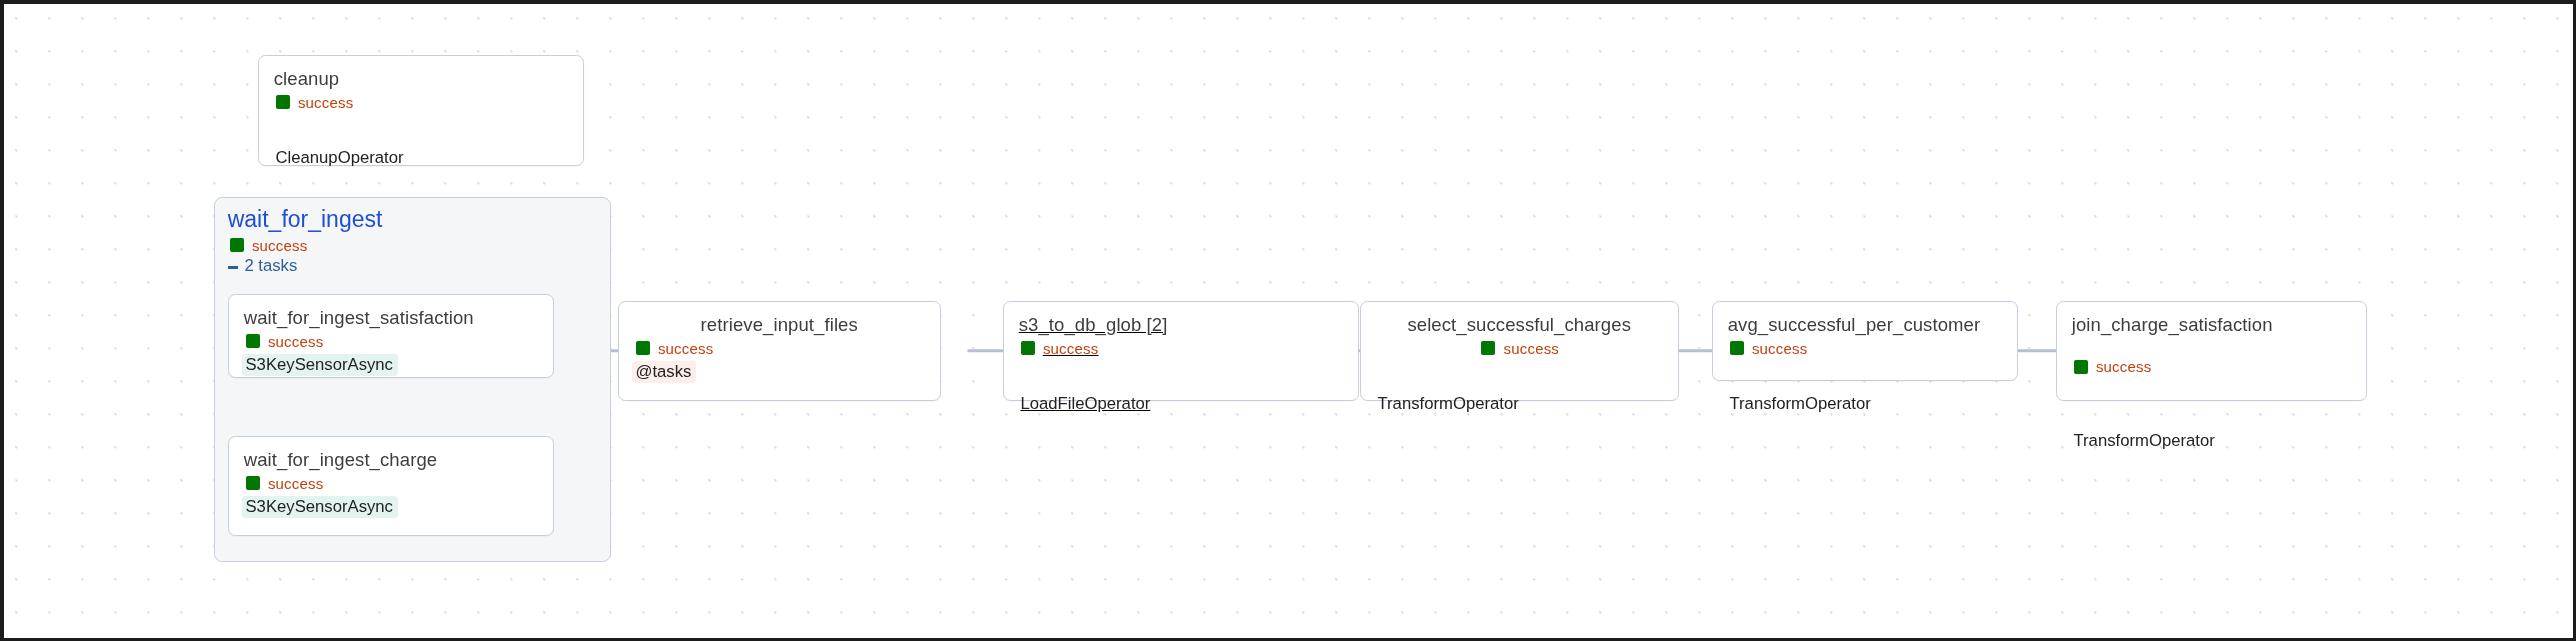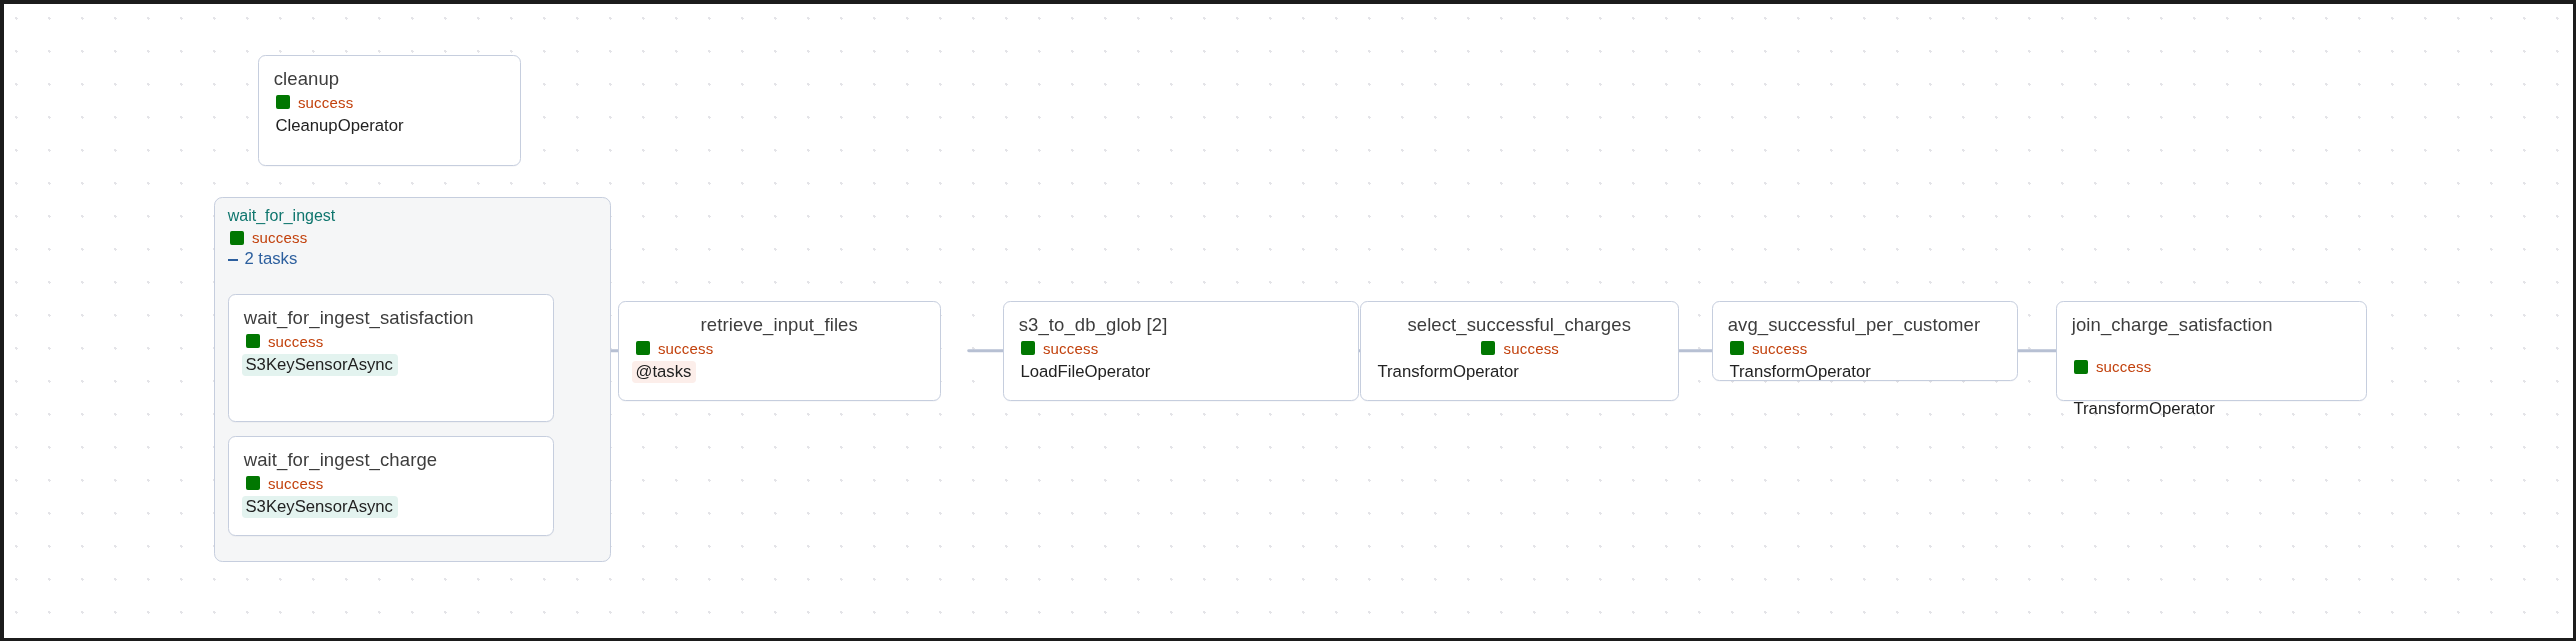--- a/index.html
+++ b/index.html
@@ -67,39 +67,39 @@
     color: #222222;
     line-height: 1.15;
     white-space: nowrap;
     align-self: flex-start;
     padding: 0.9px 4.6px 1.9px 3.7px;
     border-radius: 3.7px;
     margin-left: -1.9px;
   }
   .op-label.tint-teal  { background: #e3f3ef; }
   .op-label.tint-pink  { background: #fceeea; }
-  .op-label.tint-none  { background: transparent; }
+  .op-label.tint-none  { background: transparent; margin-top: 32px; }
 
   
   .group-box {
     position: absolute;
     background: #f5f6f7;
     border: 1.5px solid #c6cede;
     border-radius: 8.3px;
   }
   .group-head {
     position: absolute;
     left: 13px; top: 9.3px;
     display: flex;
     flex-direction: column;
     gap: 5.6px;
   }
   .group-title {
-    font-size: 16px;
-    color: #0f766e;
+    font-size: 23px;
+    color: #1d4ed8;
     line-height: 1.1;
     white-space: nowrap;
   }
   .group-toggle {
     display: flex;
     align-items: center;
     gap: 6.5px;
     font-size: 16.7px;
     color: #2c5f9e;
     line-height: 1;
@@ -138,21 +138,21 @@
 
       <path d="M 1424 374 L 1462 374"></path>
 
       <path d="M 1806 374 L 1842 374"></path>
 
       <path d="M 2172 374 L 2213 374"></path>
     </g>
     <circle cx="635" cy="374" r="11" fill="#aab4c8"></circle>
   </svg>
 
-  <div class="node" style="left:254px; top:51px; width:263px; height:111px;">
+  <div class="node" style="left:254px; top:51px; width:326px; height:111px;">
     <div class="node-title">cleanup</div>
     <div class="state-row">
       <span class="state-swatch"></span>
       <span class="state-label">success</span>
     </div>
     <div class="op-label tint-none">CleanupOperator</div>
   </div>
 
   <div class="group-box" style="left:210px; top:193px; width:397px; height:365px;">
 
@@ -161,21 +161,21 @@
       <div class="state-row">
         <span class="state-swatch"></span>
         <span class="state-label">success</span>
       </div>
       <div class="group-toggle">
         <span class="toggle-sign"></span>
         <span>2 tasks</span>
       </div>
     </div>
 
-    <div class="node child-node" style="left:13px; top:96px; width:326px; height:128px;">
+    <div class="node child-node" style="left:13px; top:96px; width:326px; height:84px;">
       <div class="node-title">wait_for_ingest_satisfaction</div>
       <div class="state-row">
         <span class="state-swatch"></span>
         <span class="state-label">success</span>
       </div>
       <div class="op-label tint-teal">S3KeySensorAsync</div>
     </div>
 
     <div class="node child-node" style="left:13px; top:238px; width:326px; height:100px;">
       <div class="node-title">wait_for_ingest_charge</div>
@@ -189,21 +189,21 @@
 
   <div class="node" style="left:614px; top:297px; width:323px; height:100px;text-align:center;">
     <div class="node-title">retrieve_input_files</div>
     <div class="state-row">
       <span class="state-swatch"></span>
       <span class="state-label">success</span>
     </div>
     <div class="op-label tint-pink">@tasks</div>
   </div>
 
-  <div class="node" style="left:999px; top:297px; width:356px; height:100px;">
+  <div class="node" style="left:999px; top:297px; width:356px; height:100px;text-decoration:underline;">
     <div class="node-title">s3_to_db_glob [2]</div>
     <div class="state-row">
       <span class="state-swatch"></span>
       <span class="state-label">success</span>
     </div>
     <div class="op-label tint-none">LoadFileOperator</div>
   </div>
 
   <div class="node" style="left:1356px; top:297px; width:319px; height:100px;align-items:center;">
     <div class="node-title">select_successful_charges</div>

